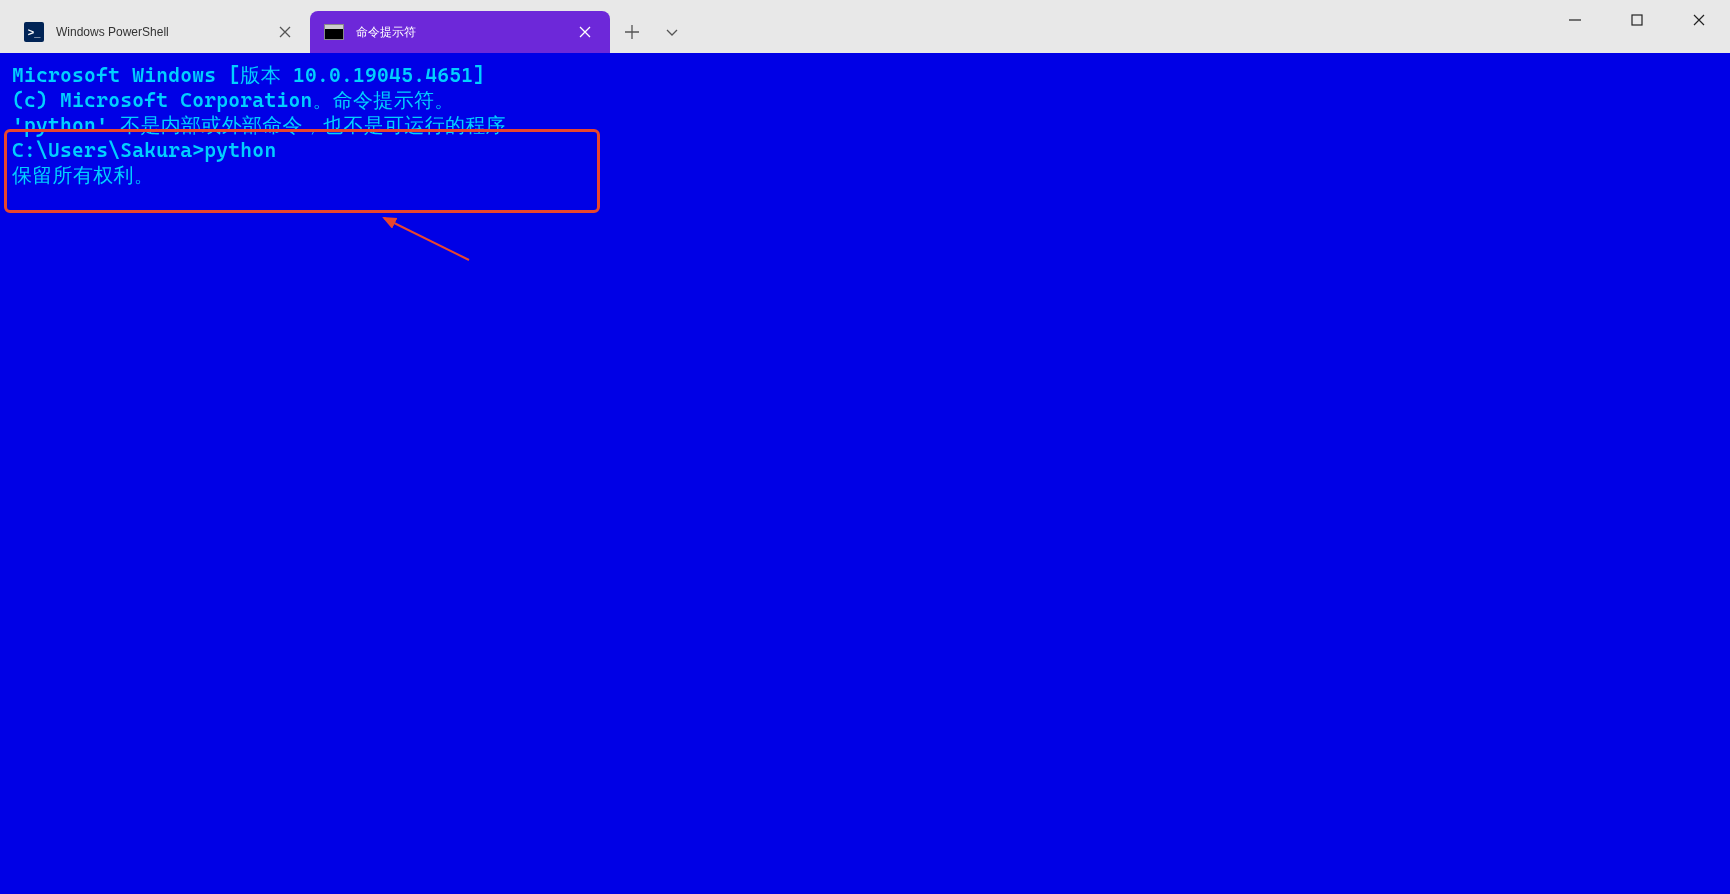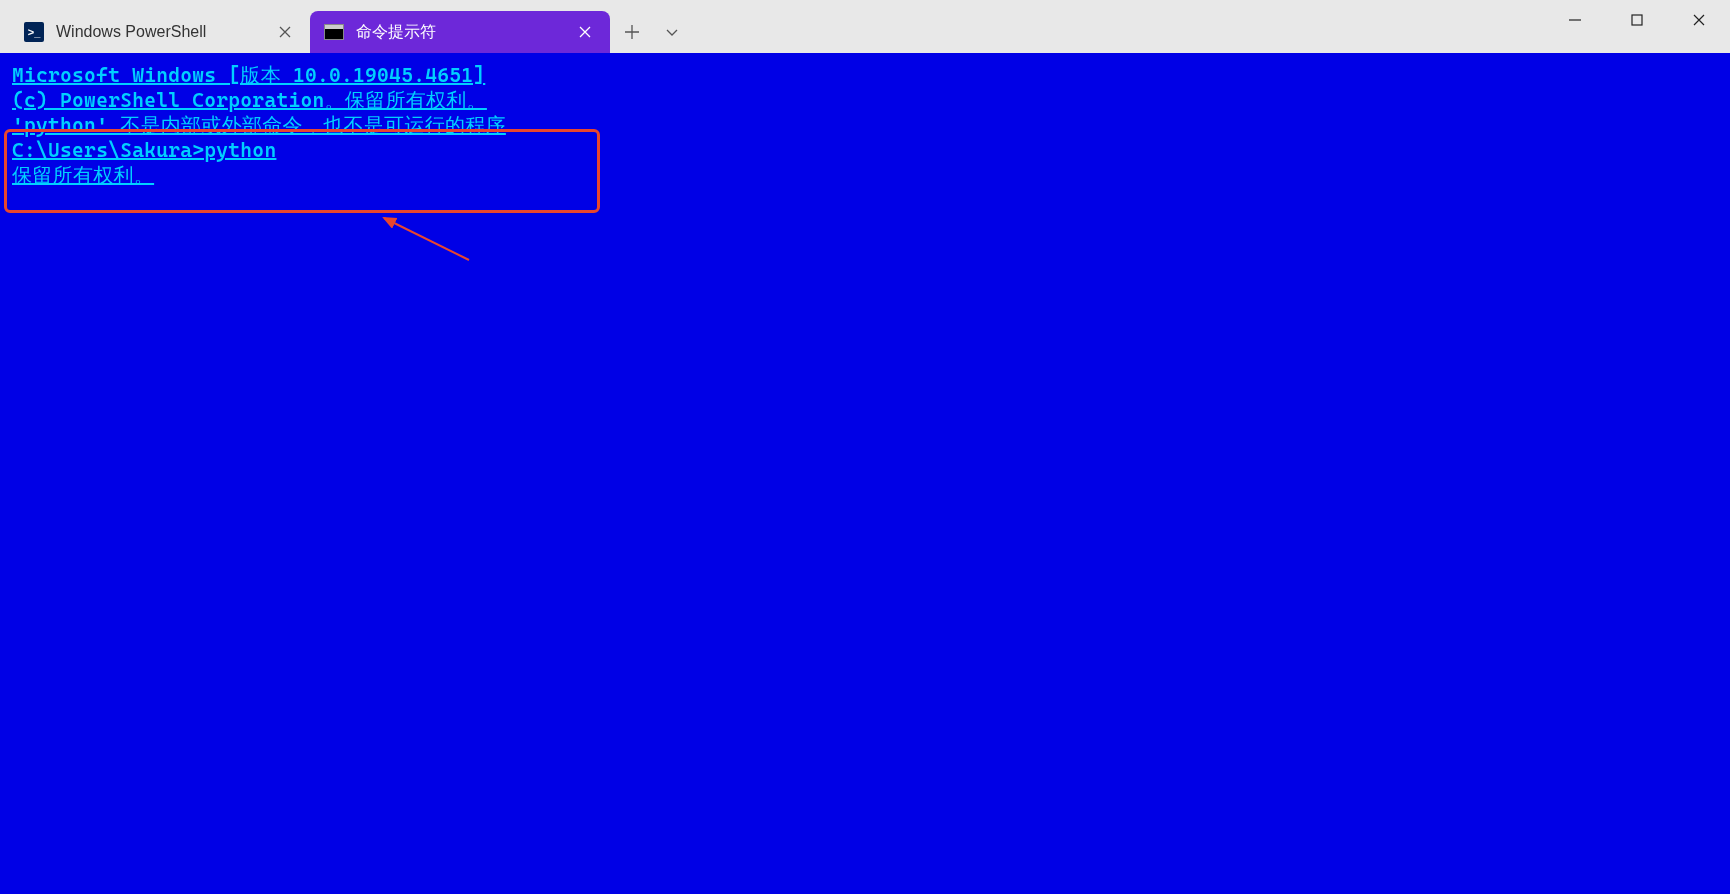--- a/index.html
+++ b/index.html
@@ -53,21 +53,21 @@
       margin-right: 12px;
       display: flex;
       align-items: center;
       justify-content: center;
       flex-shrink: 0;
     }
     .tab-label {
       flex: 1;
       white-space: nowrap;
       overflow: hidden;
-      font-size: 16px;
+      font-size: 12px;
     }
     .tab.active .tab-label {
       color: #fff;
       font-weight: 500;
     }
     .tab-close {
       width: 22px;
       height: 22px;
       display: flex;
       align-items: center;
@@ -125,21 +125,20 @@
       font-size: 20px;
       line-height: 25px;
       color: #00d0ff;
       letter-spacing: 0.3px;
       position: relative;
       height: calc(100% - 53px);
     }
     .terminal-line {
       white-space: pre;
       font-weight: 550;
-      text-decoration: underline;
     }
     .highlight-box {
       position: absolute;
       border: 3px solid #e8462d;
       border-radius: 6px;
       pointer-events: none;
     }
     .arrow-annotation {
       position: absolute;
       pointer-events: none;
@@ -224,21 +223,21 @@
     <div class="win-btn">
       <svg width="14" height="14" viewBox="0 0 14 14">
           <path d="M2 2 L12 12 M12 2 L2 12" stroke="currentColor" stroke-width="1.2"></path>
         </svg>
     </div>
   </div>
 </div>
 
 <div class="terminal">
   <div class="terminal-line">Microsoft Windows [版本 10.0.19045.4651]</div>
-  <div class="terminal-line">(c) PowerShell Corporation。保留所有权利。</div>
+  <div class="terminal-line">(c) Microsoft Corporation。命令提示符。</div>
   <div class="terminal-line"></div>
   <div class="terminal-line">'python' 不是内部或外部命令，也不是可运行的程序</div>
   <div class="terminal-line">C:\Users\Sakura&gt;python</div>
   <div class="terminal-line">保留所有权利。</div>
   <div class="terminal-line"></div>
 
   <div class="highlight-box" id="highlight-box" style="top: 76px; left: 4px; width: 596px; height: 84px;"></div>
   <svg class="arrow-annotation" id="arrow-svg" width="120" height="60" style="left: 369px; top: 157px;">
     <defs>
       <marker id="arrowhead" markerWidth="8" markerHeight="8" refX="6" refY="3" orient="auto">

